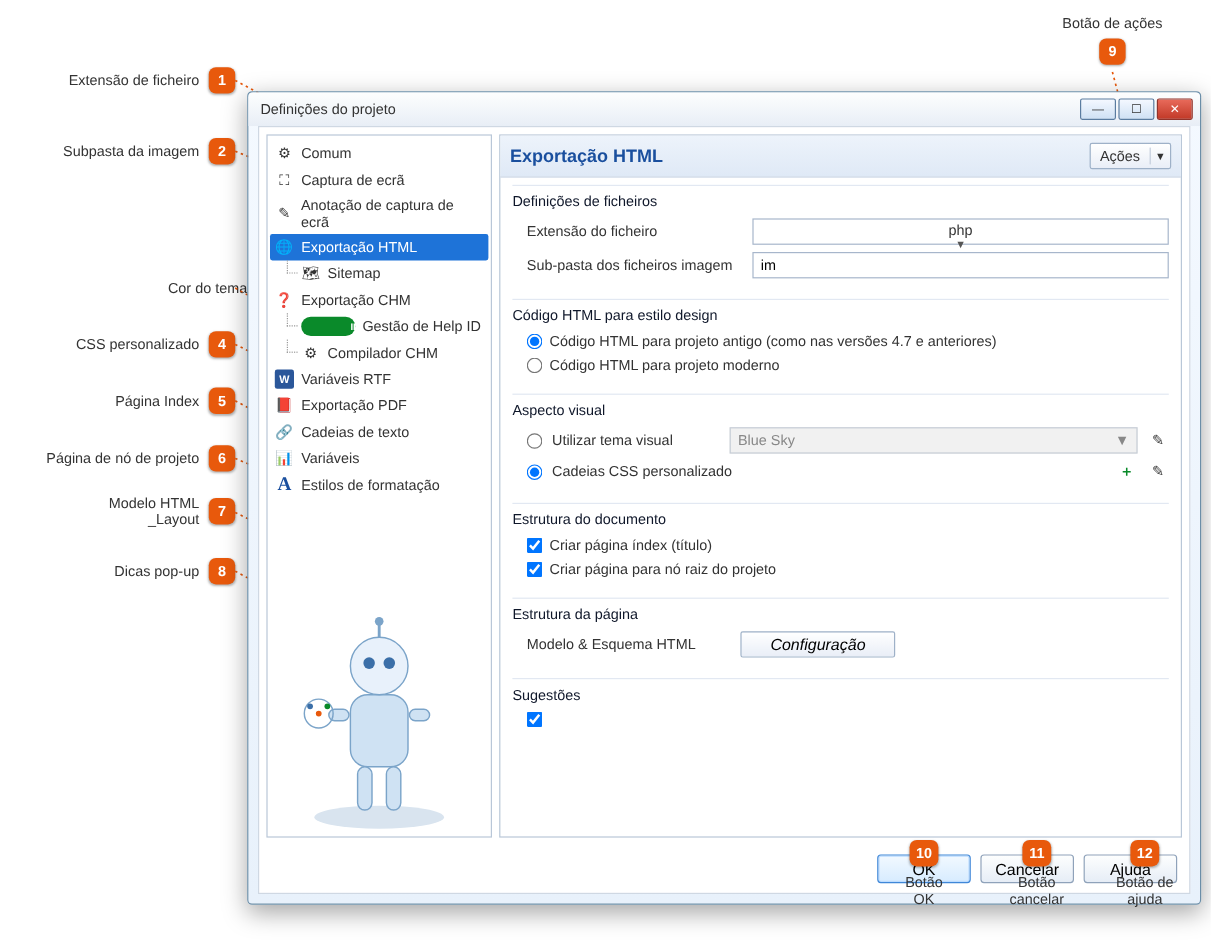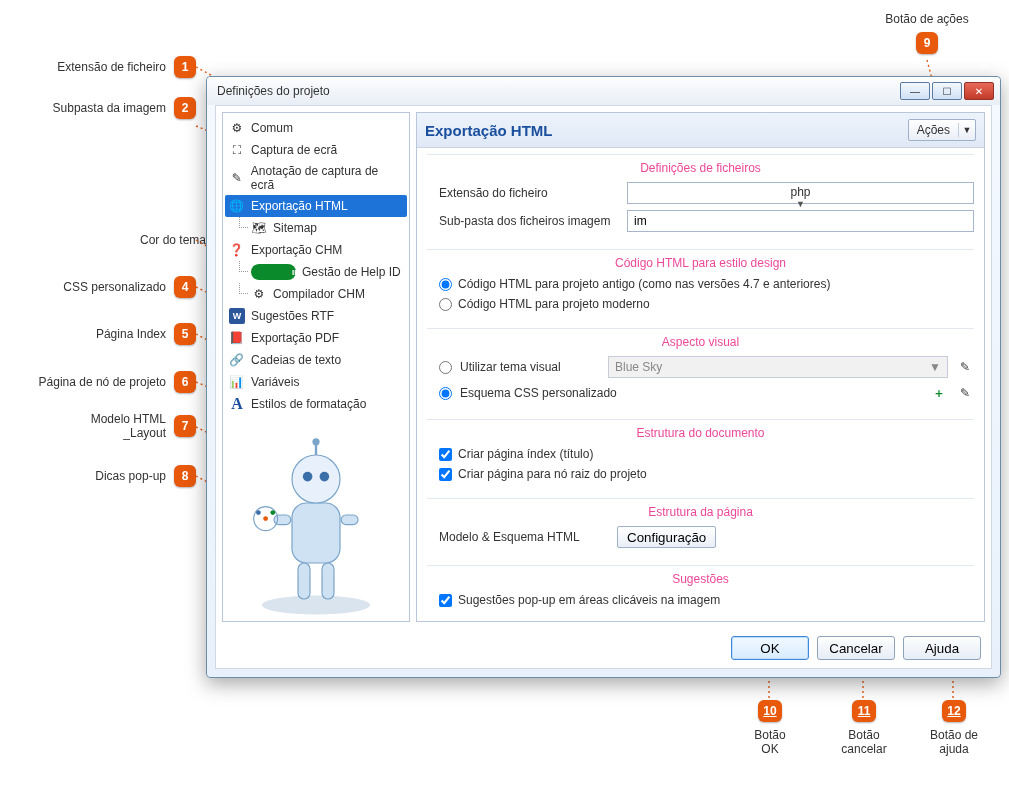--- a/index.html
+++ b/index.html
@@ -6,21 +6,21 @@
   body { font-family: "Segoe UI", Tahoma, sans-serif; font-size: 12px; background: #fff; margin: 0; padding: 0; width: 1009px; height: 786px; position: relative; color: #333; }
   .annotation { position: absolute; font-size: 12px; color: #333; text-align: right; }
   .annotation.right-align { text-align: left; }
   .badge { display: inline-block; background: #e8590c; color: #fff; font-weight: bold; border-radius: 6px; min-width: 22px; height: 22px; line-height: 22px; text-align: center; font-size: 12px; box-shadow: 0 1px 2px rgba(0,0,0,0.3); }
   .annotation-row { display: flex; align-items: center; gap: 8px; justify-content: flex-end; }
   svg.leader { position: absolute; top: 0; left: 0; pointer-events: none; }
 
   .window {
     position: absolute;
     left: 206px; top: 76px;
-    width: 795px; height: 602px;
+    width: 795px; height: 678px;
     border: 1px solid #6b8ea8;
     background: linear-gradient(#f4f9ff, #e8f1fb);
     box-shadow: 0 6px 20px rgba(0,0,0,0.35);
     border-radius: 4px;
     display: flex; flex-direction: column;
   }
   .titlebar {
     height: 28px; display: flex; align-items: center; justify-content: space-between;
     padding: 0 6px 0 10px;
     background: linear-gradient(#fdfefe, #e8eef6);
@@ -49,53 +49,53 @@
   .robot svg { width: 150px; height: 180px; }
 
   .mainpane { flex:1; border:1px solid #b9c7d8; background:#fff; display:flex; flex-direction:column; }
   .main-header { display:flex; align-items:center; justify-content:space-between; background:linear-gradient(#edf3fb,#dfe9f6); border-bottom:1px solid #c7d3e3; padding:6px 8px; }
   .main-header h2 { margin:0; font-size:15px; font-weight:bold; color:#1a4f9e; }
   .actions-btn { display:flex; align-items:center; border:1px solid #9eb1c8; background:linear-gradient(#fff,#e9eef7); height:22px; border-radius:2px; }
   .actions-btn .ab-label { padding:0 8px; border-right:1px solid #c4cedd; }
   .actions-btn .ab-drop { width:16px; text-align:center; font-size:9px; }
 
   .section { padding: 2px 10px 8px 10px; }
-  .sec-title { color:#ec4899; font-size:12px; padding:6px 0 4px 0; border-top:1px solid #e2e8f2; margin-top:4px;text-align:center; }
+  .sec-title { color:#0f172a; font-size:12px; padding:6px 0 4px 0; border-top:1px solid #e2e8f2; margin-top:4px; }
   .section:first-of-type .sec-title { border-top:none; margin-top:0; }
   .form-row { display:flex; align-items:center; gap:8px; padding:3px 0 3px 12px; }
   .form-row .flab { width: 180px; }
   .text-input, .combo {
     flex:1; height:22px; border:1px solid #a7b6cb; background:#fff; padding:2px 6px; font-size:12px; font-family:inherit;
   }
   .combo { display:flex; align-items:center; justify-content:space-between;flex-direction:column; }
   .combo .caret { font-size:9px; color:#555; }
   .radio-row, .check-row { display:flex; align-items:center; gap:6px; padding:3px 0 3px 12px; }
   input[type=radio], input[type=checkbox] { margin:0; }
   .visual-row { display:flex; align-items:center; gap:8px; padding:3px 0 3px 12px; }
   .visual-combo { flex:1; height:22px; border:1px solid #c6cdd6; background:#f1f1f1; color:#888; display:flex; align-items:center; padding:0 6px; justify-content:space-between; }
   .mini-icon { width:18px; height:18px; display:inline-flex; align-items:center; justify-content:center; }
-  .btn-small { height:22px; border:1px solid #9eb1c8; background:linear-gradient(#fff,#e9eef7); padding:0 9px; border-radius:2px; cursor:default; }
+  .btn-small { height:22px; border:1px solid #9eb1c8; background:linear-gradient(#fff,#e9eef7); padding:0 24px; border-radius:2px; cursor:default;font-style:italic; }
 
   .footer { display:flex; justify-content:flex-end; gap:8px; padding:8px 10px; }
   .dlg-btn { min-width:78px; height:24px; border:1px solid #8fa2ba; background:linear-gradient(#fdfefe,#e6edf6); border-radius:3px; cursor:default; }
   .dlg-btn.primary { border:1px solid #3f87d8; box-shadow: 0 0 0 1px #bcdcff inset; background:linear-gradient(#f2f9ff,#d7ecff); }
 
   .bottom-ann { position:absolute; text-align:center; font-size:12px; color:#333; width:80px; }
-  .bottom-ann .badge { margin-bottom:6px; display:block; margin-left:auto; margin-right:auto; width:24px;text-decoration:underline; }
+  .bottom-ann .badge { margin-bottom:6px; display:block; margin-left:auto; margin-right:auto; width:24px; }
 </style>
 </head>
 <body>
 
 <div class="annotation" style="left:0; top:56px; width:196px;">
   <div class="annotation-row">
     <span>Extensão de ficheiro</span>
     <span class="badge">1</span>
   </div>
 </div>
-<div class="annotation" style="left:0; top:97px; width:196px;">
+<div class="annotation" style="left:0; top:115px; width:196px;">
   <div class="annotation-row">
     <span>Subpasta da imagem</span>
     <span class="badge">2</span>
   </div>
 </div>
 <div class="annotation" style="left:0; top:229px; width:236px;">
   <div class="annotation-row">
     <span>Cor do tema</span>
     <span class="badge">3</span>
   </div>
@@ -210,21 +210,21 @@
         <div class="side-item child">
             <span class="ic" style="background:#0a8a2a;color:#fff;border-radius:8px;font-size:8px;font-weight:bold;padding-left:45px;">ID</span>
             <span class="lbl">Gestão de Help ID</span>
           </div>
         <div class="side-item child">
             <span class="ic">⚙</span>
             <span class="lbl">Compilador CHM</span>
           </div>
         <div class="side-item">
             <span class="ic" style="background:#2b579a;color:#fff;border-radius:2px;font-size:9px;font-weight:bold;">W</span>
-            <span class="lbl">Sugestões RTF</span>
+            <span class="lbl">Variáveis RTF</span>
           </div>
         <div class="side-item">
             <span class="ic">📕</span>
             <span class="lbl">Exportação PDF</span>
           </div>
         <div class="side-item">
             <span class="ic">🔗</span>
             <span class="lbl">Cadeias de texto</span>
           </div>
         <div class="side-item">
@@ -298,21 +298,21 @@
             <input type="radio" name="vis" style="">
             <span style="width:140px;">Utilizar tema visual</span>
             <div class="visual-combo">
               <span>Blue Sky</span>
               <span class="caret">▼</span>
             </div>
             <span class="mini-icon">✎</span>
           </div>
           <div class="visual-row">
             <input type="radio" name="vis" checked="" style="">
-            <span style="flex:1;">Esquema CSS personalizado</span>
+            <span style="flex:1;">Cadeias CSS personalizado</span>
             <span class="mini-icon" style="color:#0a8a2a;font-weight:bold;">＋</span>
             <span class="mini-icon">✎</span>
           </div>
         </div>
 
         <div class="section">
           <div class="sec-title">Estrutura do documento</div>
           <div class="check-row">
             <input type="checkbox" checked="" style="">
             <span>Criar página índex (título)</span>
@@ -328,21 +328,20 @@
           <div class="form-row">
             <span class="flab" style="width:170px;">Modelo &amp; Esquema HTML</span>
             <button class="btn-small">Configuração</button>
           </div>
         </div>
 
         <div class="section">
           <div class="sec-title">Sugestões</div>
           <div class="check-row">
             <input type="checkbox" checked="" style="">
-            <span>Sugestões pop-up em áreas clicáveis na imagem</span>
           </div>
         </div>
       </div>
     </div>
     <div class="footer">
       <button class="dlg-btn primary">OK</button>
       <button class="dlg-btn">Cancelar</button>
       <button class="dlg-btn">Ajuda</button>
     </div>
   </div>

